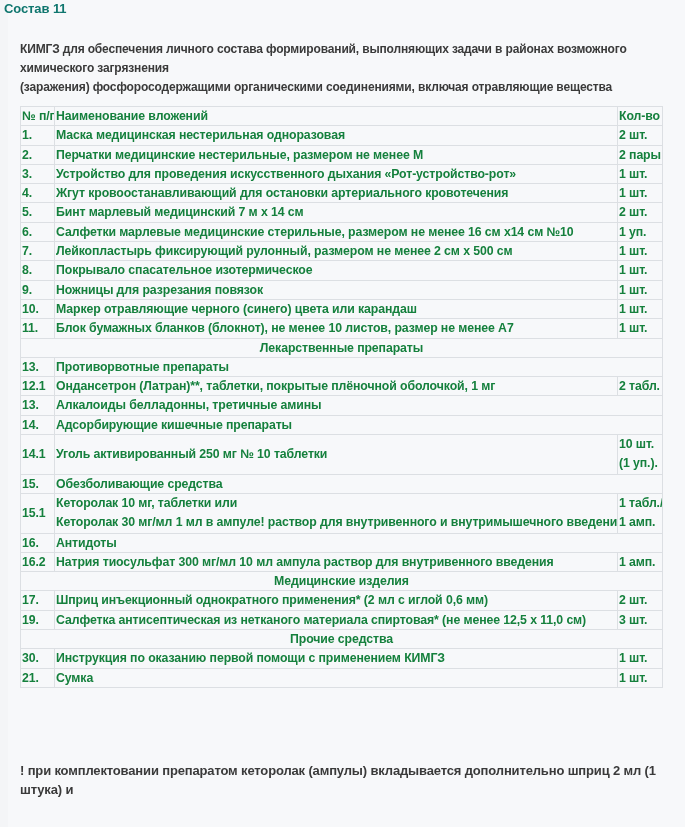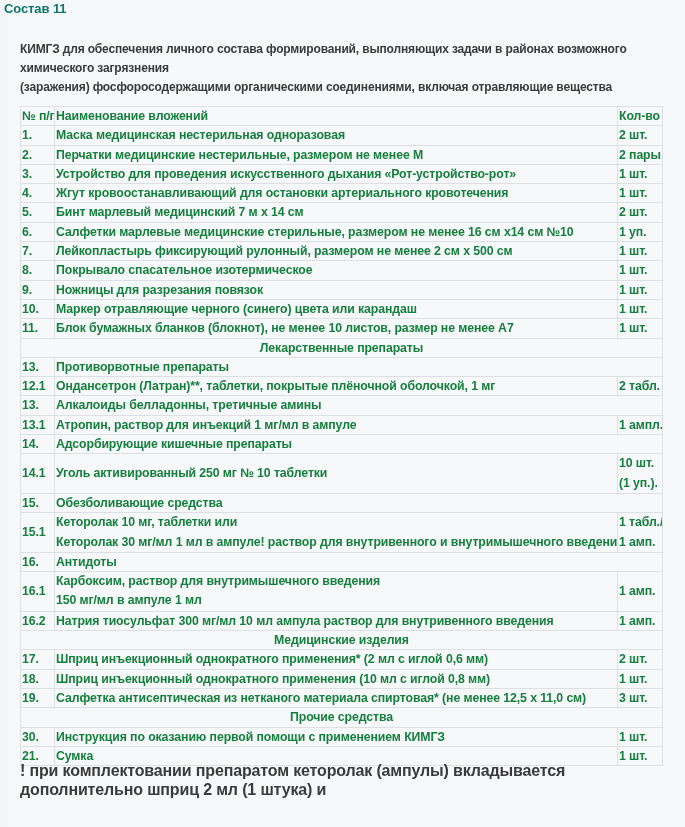--- a/index.html
+++ b/index.html
@@ -66,21 +66,21 @@
   }
   table.kit td.num { width: 33px; }
   table.kit td.qty { width: 43px; margin-left: 34px; }
   table.kit td.center { text-align: center; }
   table.kit td .line { display: block; line-height: 19.3px; }
   .footnote {
     position: absolute;
     left: 20px;
     top: 761px;
     width: 660px;
-    font-size: 16px;
+    font-size: 13px;
     font-weight: bold;
     line-height: 19px;
     color: #3a3a3a;
     letter-spacing: -0.15px;
   }
 </style>
 </head>
 <body>
 
 <div class="panel"></div>
@@ -173,25 +173,20 @@
   <tr>
     <td>12.1</td>
     <td>Ондансетрон (Латран)**, таблетки, покрытые плёночной оболочкой, 1 мг</td>
     <td>2 табл.</td>
   </tr>
   <tr>
     <td>13.</td>
     <td colspan="2">Алкалоиды белладонны, третичные амины</td>
   </tr>
   <tr>
-    <td>13.1</td>
-    <td>Атропин, раствор для инъекций 1 мг/мл в ампуле</td>
-    <td>1 ампл.</td>
-  </tr>
-  <tr>
     <td>14.</td>
     <td colspan="2">Адсорбирующие кишечные препараты</td>
   </tr>
   <tr>
     <td>14.1</td>
     <td>Уголь активированный 250 мг № 10 таблетки</td>
     <td>
       <span class="line">10 шт.</span>
       <span class="line">(1 уп.).</span>
     </td>
@@ -209,47 +204,34 @@
     <td>
       <span class="line">1 табл./</span>
       <span class="line">1 амп.</span>
     </td>
   </tr>
   <tr>
     <td>16.</td>
     <td colspan="2">Антидоты</td>
   </tr>
   <tr>
-    <td>16.1</td>
-    <td>
-      <span class="line">Карбоксим, раствор для внутримышечного введения</span>
-      <span class="line">150 мг/мл в ампуле 1 мл</span>
-    </td>
-    <td>1 амп.</td>
-  </tr>
-  <tr>
     <td>16.2</td>
     <td>Натрия тиосульфат 300 мг/мл 10 мл ампула раствор для внутривенного введения</td>
     <td>1 амп.</td>
   </tr>
 
   <tr>
     <td colspan="3" class="center">Медицинские изделия</td>
   </tr>
   <tr>
     <td>17.</td>
     <td>Шприц инъекционный однократного применения* (2 мл с иглой 0,6 мм)</td>
     <td>2 шт.</td>
   </tr>
   <tr>
-    <td>18.</td>
-    <td>Шприц инъекционный однократного применения (10 мл с иглой 0,8 мм)</td>
-    <td>1 шт.</td>
-  </tr>
-  <tr>
     <td>19.</td>
     <td>Салфетка антисептическая из нетканого материала спиртовая* (не менее 12,5 х 11,0 см)</td>
     <td>3 шт.</td>
   </tr>
 
   <tr>
     <td colspan="3" class="center">Прочие средства</td>
   </tr>
   <tr>
     <td>30.</td>

